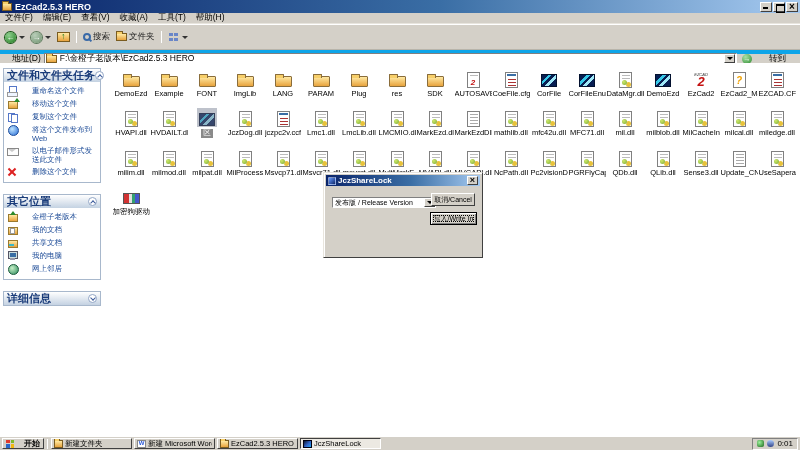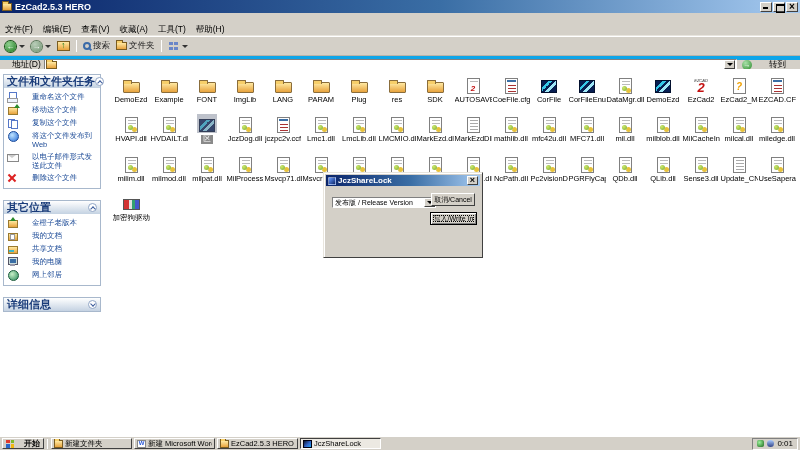--- a/index.html
+++ b/index.html
@@ -14,24 +14,24 @@
   .titlebar { height:13px; flex:none; background:linear-gradient(90deg,#0a246a,#3a6ea5 55%,#a6caf0); display:flex; align-items:center; gap:3px; padding:0 2px; color:#fff; }
   .title-text { flex:1; font-size:9px; font-weight:bold; white-space:nowrap; overflow:hidden; }
   .win-icon { width:10px; height:8px; background:linear-gradient(#ffe9a2,#e8a33d); border:1px solid #7a5c20; position:relative; flex:none; }
   .win-icon::before { content:""; position:absolute; top:-3px; left:-1px; width:5px; height:2px; background:#f7cf6a; border:1px solid #7a5c20; border-bottom:0; }
   .win-btns { display:flex; gap:1px; flex:none; }
   .win-btn { width:12px; height:10px; background:#d4d0c8; border:1px solid; border-color:#fff #404040 #404040 #fff; position:relative; cursor:default; }
   .glyph-min::before { content:""; position:absolute; left:2px; bottom:2px; width:5px; height:2px; background:#000; }
   .glyph-max::before { content:""; position:absolute; left:2px; top:1px; width:7px; height:6px; border:1px solid #000; border-top-width:2px; }
   .glyph-close::before { content:"×"; position:absolute; left:0; right:0; top:-1px; text-align:center; font-size:10px; font-weight:bold; color:#000; line-height:10px; }
 
-  .menubar { height:11px; flex:none; display:flex; align-items:center; gap:10px; padding:0 5px; border-bottom:1px solid #e8e5de;margin-top:12px; }
+  .menubar { height:11px; flex:none; display:flex; align-items:center; gap:10px; padding:0 5px; border-bottom:1px solid #e8e5de; }
   .menu-item { font-size:8.5px; color:#000; cursor:default; }
 
-  .toolbar { height:20px; flex:none; display:flex; align-items:center; gap:2px; padding:0 3px; border-top:1px solid #fff; border-bottom:1px solid #b8b4aa; }
+  .toolbar { height:26px; flex:none; display:flex; align-items:center; gap:2px; padding:0 3px; border-top:1px solid #fff; border-bottom:1px solid #b8b4aa; }
   .tb-btn { height:14px; display:flex; align-items:center; gap:2px; padding:0 2px; font-size:8.5px; color:#222; }
   .circ { width:11px; height:11px; border-radius:50%; color:#fff; font-size:8px; line-height:11px; text-align:center; flex:none; position:relative; }
   .circ.back { background:radial-gradient(circle at 35% 30%,#8ed08e,#1e7a1e); box-shadow:0 0 0 1px #145214; }
   .circ.back::before { content:"←"; }
   .circ.fwd { background:radial-gradient(circle at 35% 30%,#b9ceb9,#6f926f); box-shadow:0 0 0 1px #5a785a; }
   .circ.fwd::before { content:"→"; }
   .caret { width:0; height:0; border-left:3px solid transparent; border-right:3px solid transparent; border-top:3px solid #333; margin-left:1px; }
   .up-folder { width:13px; height:10px; background:linear-gradient(#ffe9a2,#e8a33d); border:1px solid #7a5c20; position:relative; }
   .up-folder::before { content:"↑"; position:absolute; left:3px; top:-2px; font-size:9px; font-weight:bold; color:#1e7a1e; }
   .tb-sep { width:1px; height:12px; background:#9a968c; border-right:1px solid #fff; margin:0 2px; flex:none; }
@@ -206,20 +206,21 @@
       <span class="tb-btn">
           <span class="views-grid"></span>
           <span class="caret"></span>
         </span>
     </div>
 
     <div class="addressbar">
       <span class="addr-label">地址(D)</span>
       <span class="addr-combo">
         <span class="mini-folder"></span>
+        <span class="addr-text">F:\金橙子老版本\EzCad2.5.3 HERO</span>
         <span class="addr-drop"></span>
       </span>
       <span class="go-btn">
         <span class="go-circ"></span>
         <span>转到</span>
       </span>
     </div>
 
     <div class="content">
       <div class="sidebar">

